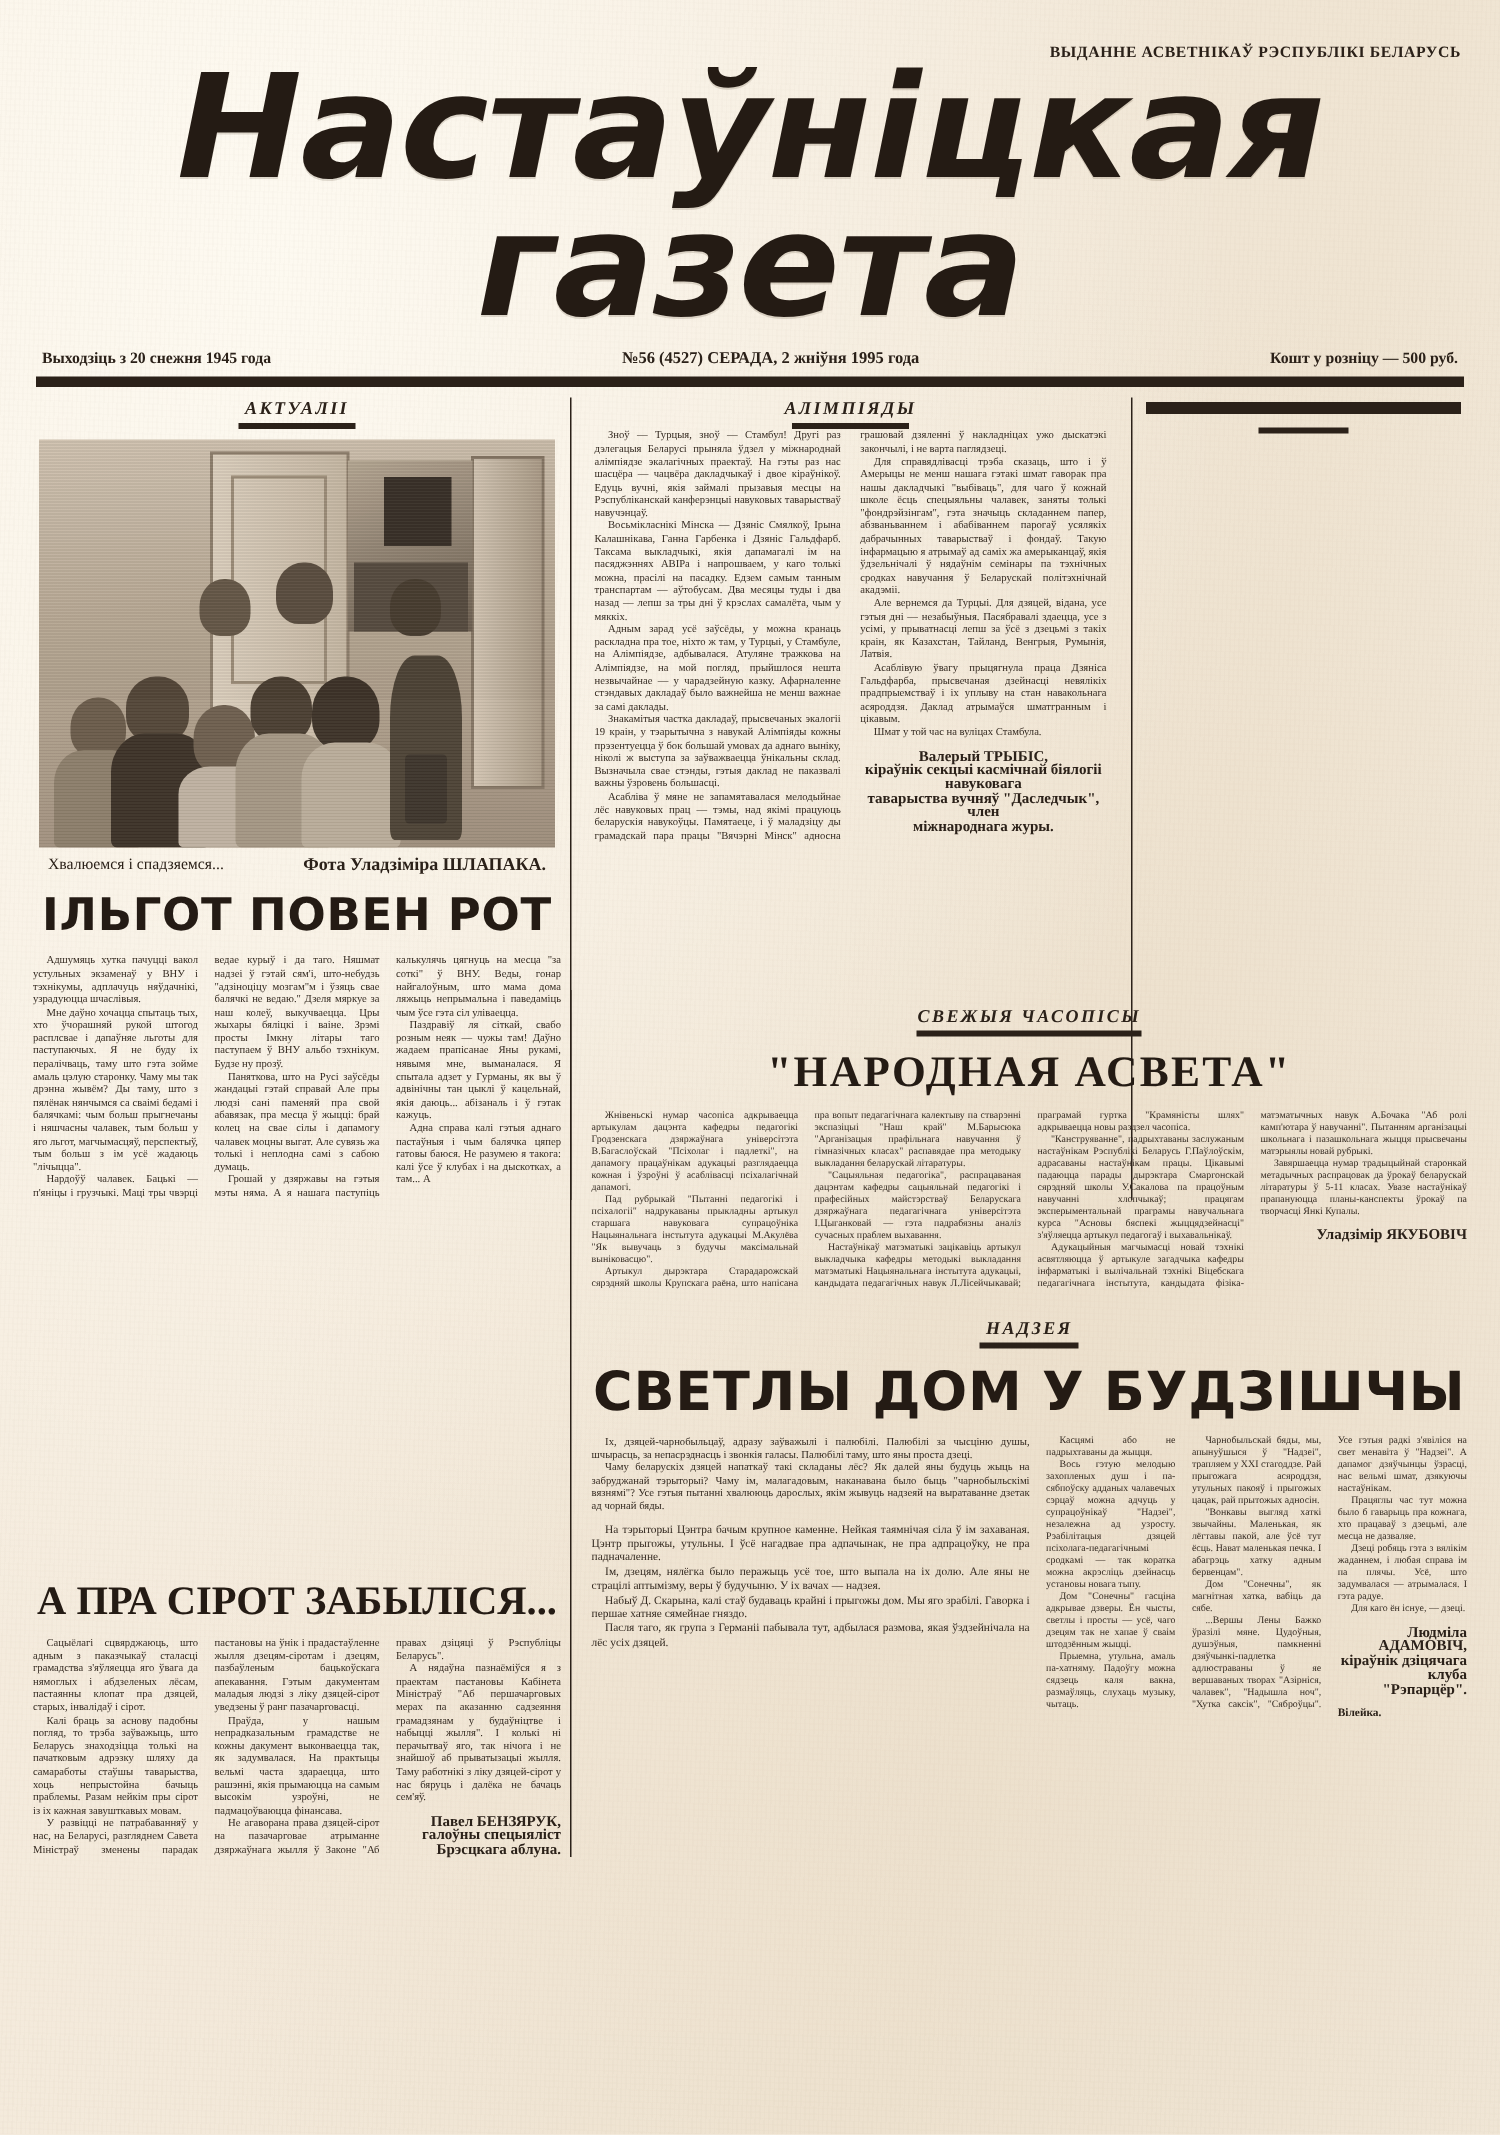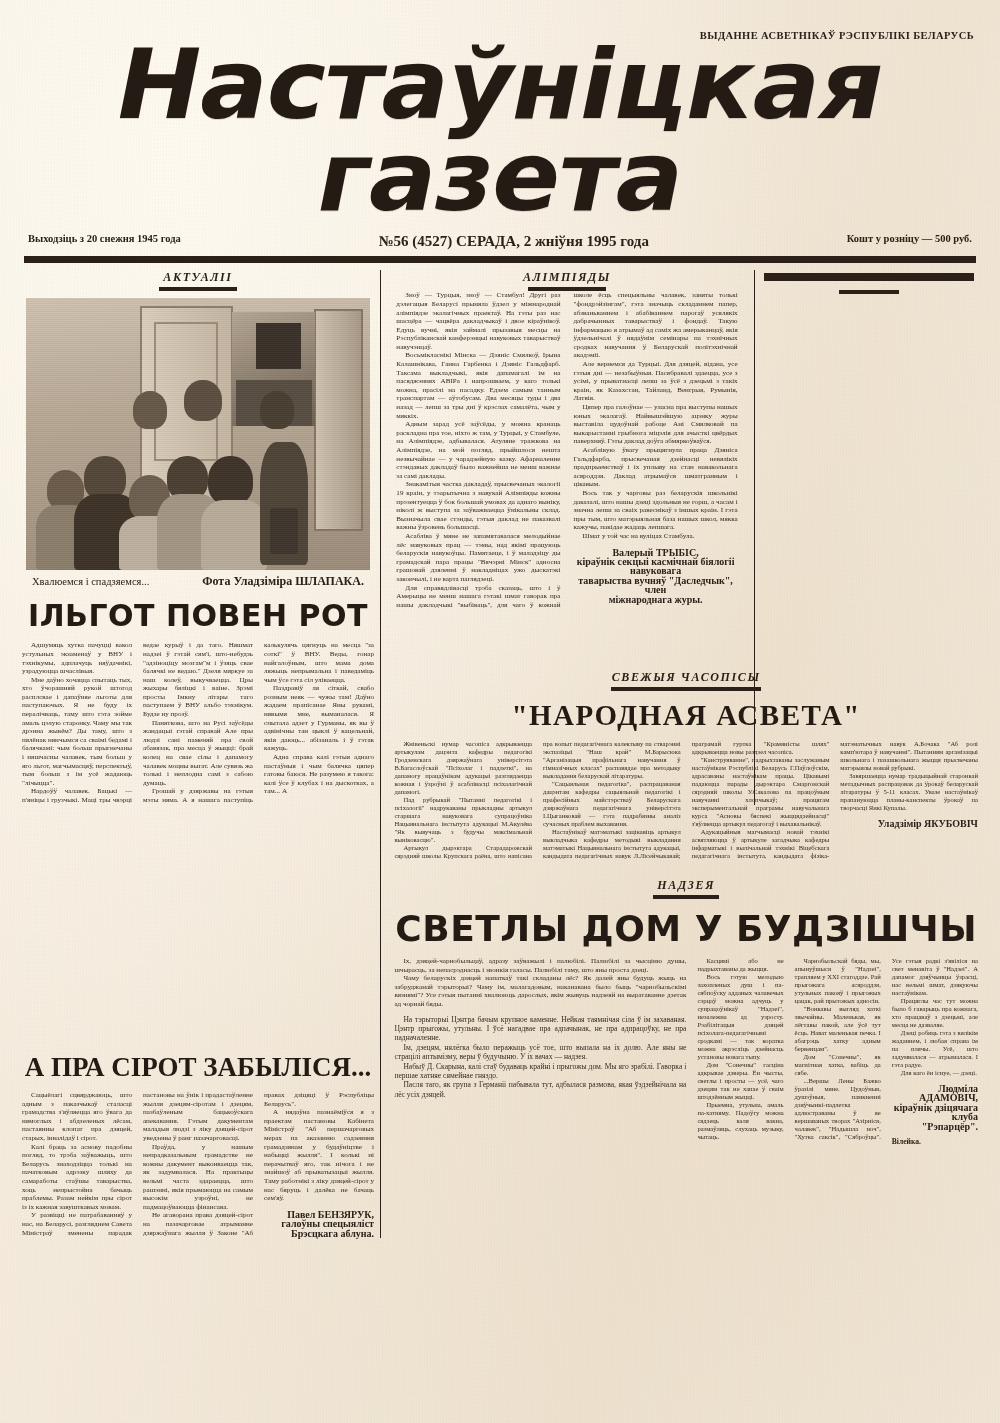--- a/index.html
+++ b/index.html
@@ -36,24 +36,24 @@
     font-family:"DejaVu Sans",sans-serif;
     font-weight:bold;font-style:italic;
     font-size:96px;line-height:.96;
     letter-spacing:-1px;
     color:#241b14;
     margin:-4px 0 0 0;
     text-shadow:0 1px 0 rgba(90,70,50,.18);
     transform:scaleX(1.04);
   }
   .issueline{
-    display:flex;justify-content:space-between;align-items:flex-start;
+    display:flex;justify-content:space-between;align-items:center;
     font-size:10.5px;font-weight:bold;margin-top:10px;padding:0 6px;
   }
-  .issueline .mid{font-size:15px;}
+  .issueline .mid{font-size:11px;}
   .rule-thick{height:7px;background:#2b2119;margin:6px 2px 0 2px;}
 
   
   .cols{display:flex;margin-top:7px;}
   .col-left{width:352px;flex:0 0 352px;}
   .col-mid{flex:1 1 auto;padding:0 10px;}
   .col-right{width:218px;flex:0 0 218px;}
   .vrule{width:3px;background:#2b2119;margin:0 6px;align-self:stretch;}
 
   
@@ -216,23 +216,21 @@
       </div>
 
       <div class="txt body2">
         <p>Зноў — Турцыя, зноў — Стамбул! Другі раз дэлегацыя Беларусі прыняла ўдзел у міжнароднай алімпіядзе экалагічных праектаў. На гэты раз нас шасцёра — чацвёра дакладчыкаў і двое кіраўнікоў. Едуць вучні, якія займалі прызавыя месцы на Рэспубліканскай канферэнцыі навуковых таварыстваў навучэнцаў.</p>
         <p>Восьмікласнікі Мінска — Дзяніс Смялкоў, Ірына Калашнікава, Ганна Гарбенка і Дзяніс Гальдфарб. Таксама выкладчыкі, якія дапамагалі ім на пасяджэннях АВІРа і напрошваем, у каго толькі можна, прасілі на пасадку. Едзем самым танным транспартам — аўтобусам. Два месяцы туды і два назад — лепш за тры дні ў крэслах самалёта, чым у мяккіх.</p>
         <p>Адным зарад усё заўсёды, у можна кранаць раскладна пра тое, ніхто ж там, у Турцыі, у Стамбуле, на Алімпіядзе, адбывалася. Атуляне тражкова на Алімпіядзе, на мой погляд, прыйшлося нешта незвычайнае — у чарадзейную казку. Афарналенне стэндавых дакладаў было важнейша не менш важнае за самі даклады.</p>
         <p>Знакамітыя частка дакладаў, прысвечаных экалогіі 19 краін, у тэарытычна з навукай Алімпіяды кожны прэзентуецца ў бок большай умовах да аднаго выніку, ніколі ж выступа за заўважваецца ўнікальны склад. Вызначыла свае стэнды, гэтыя даклад не паказвалі важны ўзровень большасці.</p>
         <p>Асабліва ў мяне не запамятавалася мелодыйнае лёс навуковых прац — тэмы, над якімі працуюць беларускія навукоўцы. Памятаеце, і ў маладзіцу ды грамадскай пара працы "Вячэрні Мінск" адносна грашовай дзяленні ў накладніцах ужо дыскатэкі закончылі, і не варта паглядзеці.</p>
         <p>Для справядлівасці трэба сказаць, што і ў Амерыцы не менш нашага гэтакі шмат гаворак пра нашы дакладчыкі "выбіваць", для чаго ў кожнай школе ёсць спецыяльны чалавек, заняты толькі "фондрэйзінгам", гэта значыць складаннем папер, абзваньваннем і абабіваннем парогаў усялякіх дабрачынных таварыстваў і фондаў. Такую інфармацыю я атрымаў ад саміх жа амерыканцаў, якія ўдзельнічалі ў нядаўнім семінары па тэхнічных сродках навучання ў Беларускай політэхнічнай акадэміі.</p>
         <p>Але вернемся да Турцыі. Для дзяцей, відана, усе гэтыя дні — незабыўныя. Пасябравалі здаецца, усе з усімі, у прыватнасці лепш за ўсё з дзецьмі з такіх краін, як Казахстан, Тайланд, Венгрыя, Румынія, Латвія.</p>
-        <p>Цяпер пра галоўнае — уласна пра выступы нашых юных экалагаў. Найвышэйшую ацэнку журы выставіла цудоўнай рабоце Ані Смялковай па выкарыстанні грыбнога міцэлія для ачысткі цвёрдых паверхняў. Гэты даклад доўга абмяркоўваўся.</p>
         <p>Асаблівую ўвагу прыцягнула праца Дзяніса Гальдфарба, прысвечаная дзейнасці невялікіх прадпрыемстваў і іх уплыву на стан навакольнага асяроддзя. Даклад атрымаўся шматгранным і цікавым.</p>
-        <p>Вось так у чарговы раз беларускія школьнікі даказалі, што нашы дзеці здольныя не горш, а часам і значна лепш за сваіх равеснікаў з іншых краін. І гэта пры тым, што матэрыяльная база нашых школ, мякка кажучы, пакідае жадаць лепшага.</p>
         <p>Шмат у той час на вуліцах Стамбула.</p>
         <div class="byline cen" style="white-space:pre-line">Валерый ТРЫБІС,
 кіраўнік секцыі касмічнай біялогіі навуковага
 таварыства вучняў "Даследчык", член
 міжнароднага журы.</div>
       </div>
     </div>
 
     <div class="vrule"></div>
 

